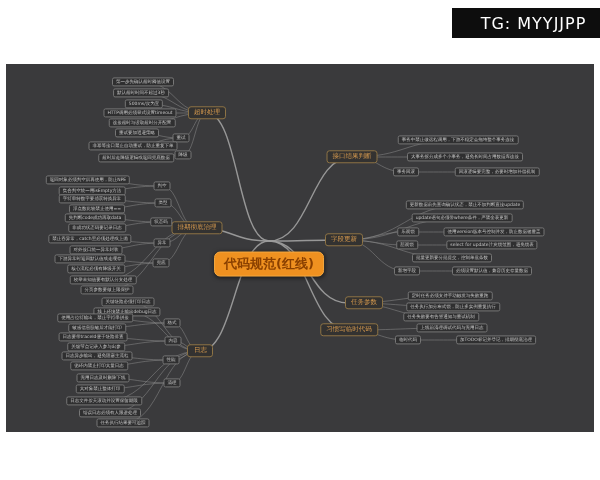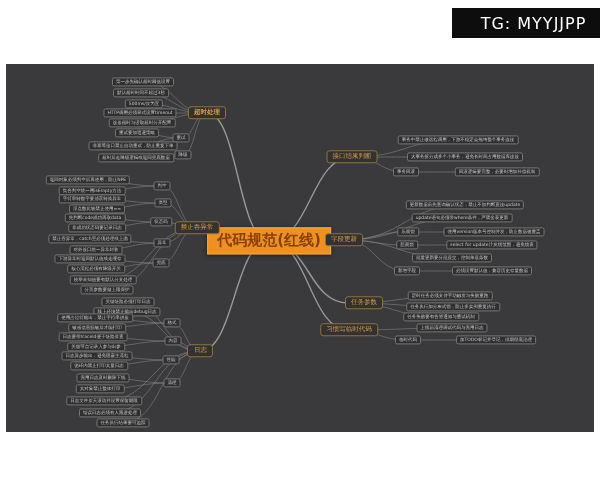--- a/index.html
+++ b/index.html
@@ -8,23 +8,23 @@
   #canvas{position:absolute;left:6px;top:64px;width:588px;height:368px;background:#3a3a3c;}
   #edges{position:absolute;left:0;top:0;width:600px;height:480px;z-index:1;pointer-events:none;}
   #edges path{fill:none;stroke:#8f8f8f;stroke-width:.6;opacity:.85;}
   #edges path.main{stroke:#9c9c9c;stroke-width:1.4;opacity:.95;}
   #nodes{position:absolute;left:0;top:0;width:600px;height:480px;z-index:2;}
   .node{position:absolute;transform:translate(-50%,-50%);white-space:nowrap;
         background:#2f2f30;border:1px solid #767676;border-radius:2px;
         color:#c6c6c6;font-size:4.5px;line-height:1.15;padding:1px 3px;}
   .node.lvl1{font-size:6.5px;padding:2px 5px;border-radius:3px;
         color:#d79a4e;border-color:#8d7345;background:#333231;}
-  .node.lvl0{font-size:15px;font-weight:bold;padding:4px 9px;border-radius:0;
+  .node.lvl0{font-size:13px;font-weight:bold;padding:4px 9px;border-radius:6px;
         background:#ef9120;border:1px solid #f6a93f;color:#8a4000;
-        box-shadow:0 1px 4px rgba(0,0,0,.55);}
+        box-shadow:0 1px 4px rgba(0,0,0,.55);margin-top:23px;}
   #tg-badge{position:absolute;left:452px;top:8px;width:163px;height:30px;background:#0d0d0d;
         color:#ffffff;font-size:16px;letter-spacing:1px;display:flex;align-items:center;
         justify-content:center;z-index:3;}
   #watermark{position:absolute;left:0;top:437px;height:30px;padding:0 16px;background:#a3a3a3;
         color:#ffffff;font-size:15px;display:flex;align-items:center;z-index:3;}
 </style>
 </head>
 <body>
 
 <div id="page">
@@ -96,32 +96,32 @@
       <path d="M348,303 C399,303 399,296 450,296"></path>
       <path d="M348,303 C400.5,303 400.5,307 453,307"></path>
       <path d="M348,303 C394.5,303 394.5,317 441,317"></path>
       <path d="M269,241 C309,241 309,330 349,330" class="main"></path>
       <path d="M349,330 C400.5,330 400.5,328 452,328"></path>
       <path d="M349,330 C378.5,330 378.5,340 408,340"></path>
       <path d="M408,340 C452,340 452,340 496,340"></path>
     </svg>
   <div id="nodes">
       <div class="node lvl0" style="left: 269px; top: 241px;">代码规范(红线)</div>
-      <div class="node lvl1" style="left: 207px; top: 113px; font-weight: bold;">超时处理</div>
+      <div class="node lvl1" style="left: 207px; top: 113px;">超时处理</div>
       <div class="node lvl2" style="left: 143px; top: 82px;">第一步先确认超时阈值设置</div>
       <div class="node lvl2" style="left: 141px; top: 93px;">默认超时时间不超过3秒</div>
       <div class="node lvl2" style="left: 144px; top: 104px;">500ms/次为宜</div>
       <div class="node lvl2" style="left: 140px; top: 113px;">HTTP调用必须显式设置timeout</div>
       <div class="node lvl2" style="left: 142px; top: 123px;">连接超时与读取超时分开配置</div>
       <div class="node lvl2" style="left: 181px; top: 138px;">重试</div>
       <div class="node lvl3" style="left: 137px; top: 133px;">重试要加退避策略</div>
       <div class="node lvl3" style="left: 133px; top: 146px;">非幂等接口禁止自动重试，防止重复下单</div>
       <div class="node lvl2" style="left: 183px; top: 155px;">降级</div>
       <div class="node lvl3" style="left: 136px; top: 158px;">超时后走降级逻辑或返回兜底数据</div>
-      <div class="node lvl1" style="left: 197px; top: 228px;">禁止吞异常</div>
+      <div class="node lvl1" style="left: 197px; top: 228px;">排期彻底治理</div>
       <div class="node lvl2" style="left: 162px; top: 186px;">判空</div>
       <div class="node lvl3" style="left: 88px; top: 180px;">返回对象必须判空后再使用，防止NPE</div>
       <div class="node lvl3" style="left: 92px; top: 191px;">集合判空统一用isEmpty方法</div>
       <div class="node lvl2" style="left: 163px; top: 203px;">类型</div>
       <div class="node lvl3" style="left: 92px; top: 199px;">字符串转数字要捕获转换异常</div>
       <div class="node lvl3" style="left: 97px; top: 209px;">浮点数比较禁止使用==</div>
       <div class="node lvl2" style="left: 161px; top: 222px;">状态码</div>
       <div class="node lvl3" style="left: 95px; top: 218px;">先判断code成功再取data</div>
       <div class="node lvl3" style="left: 97px; top: 228px;">非成功状态码要记录日志</div>
       <div class="node lvl2" style="left: 162px; top: 243px;">异常</div>

